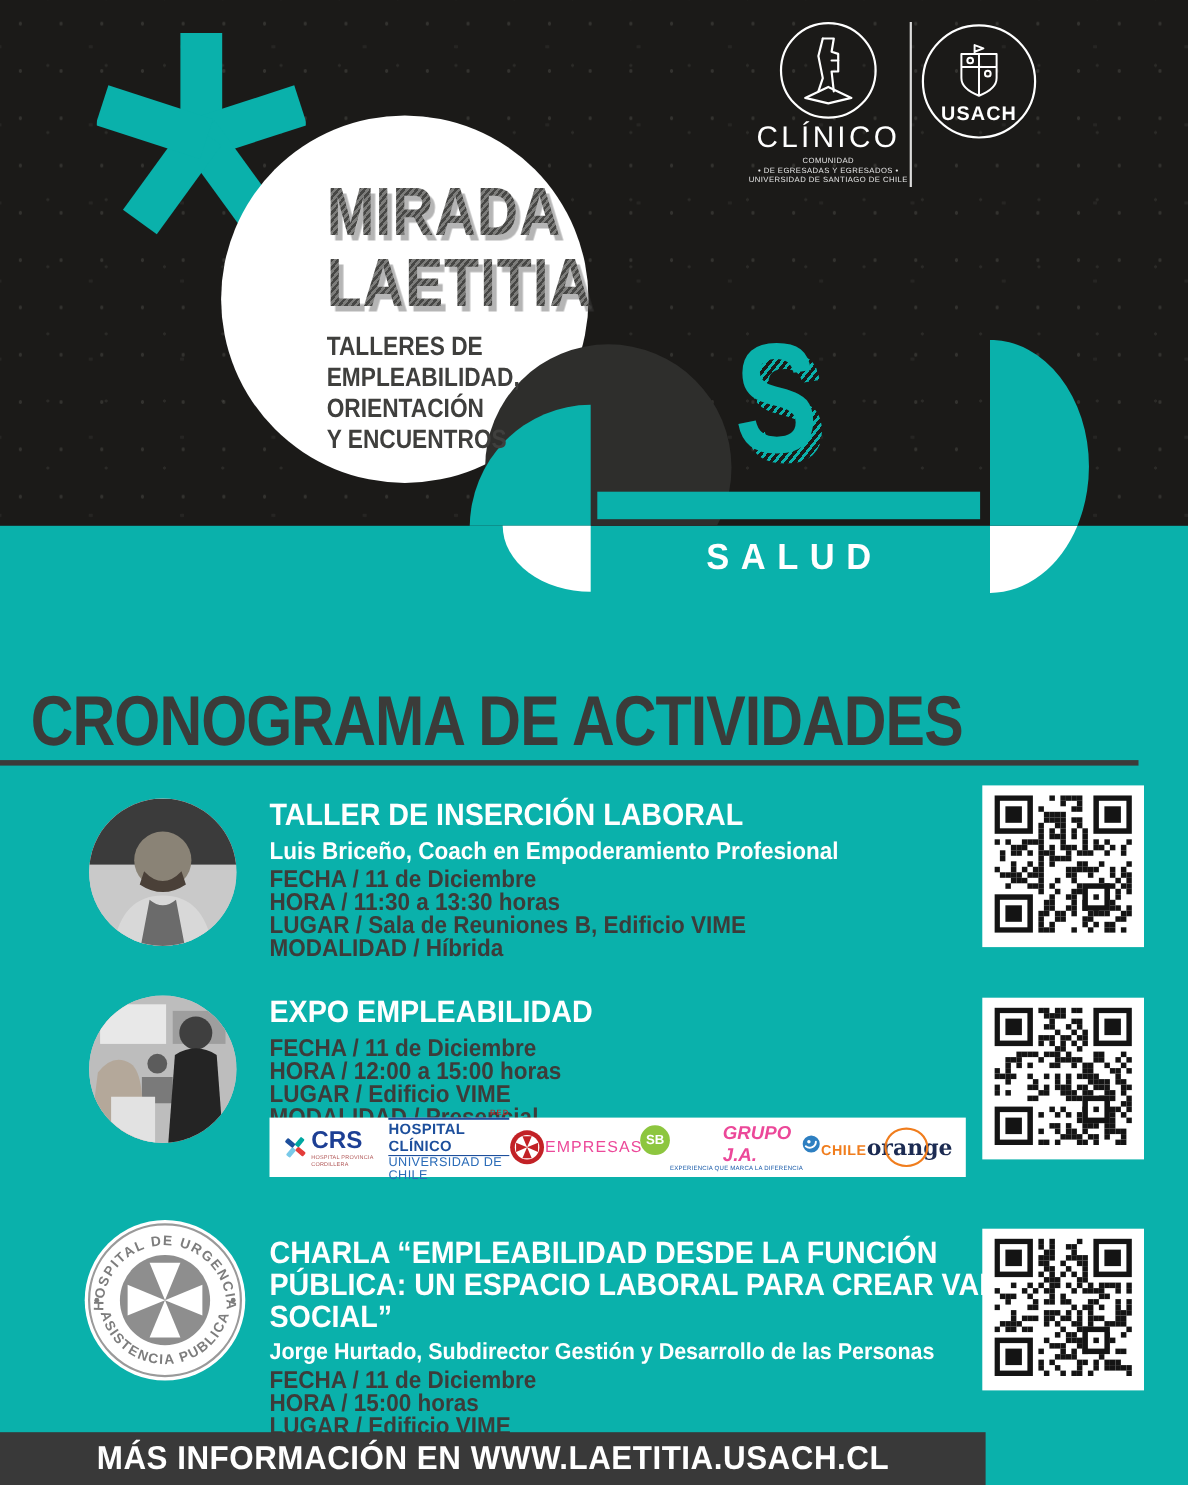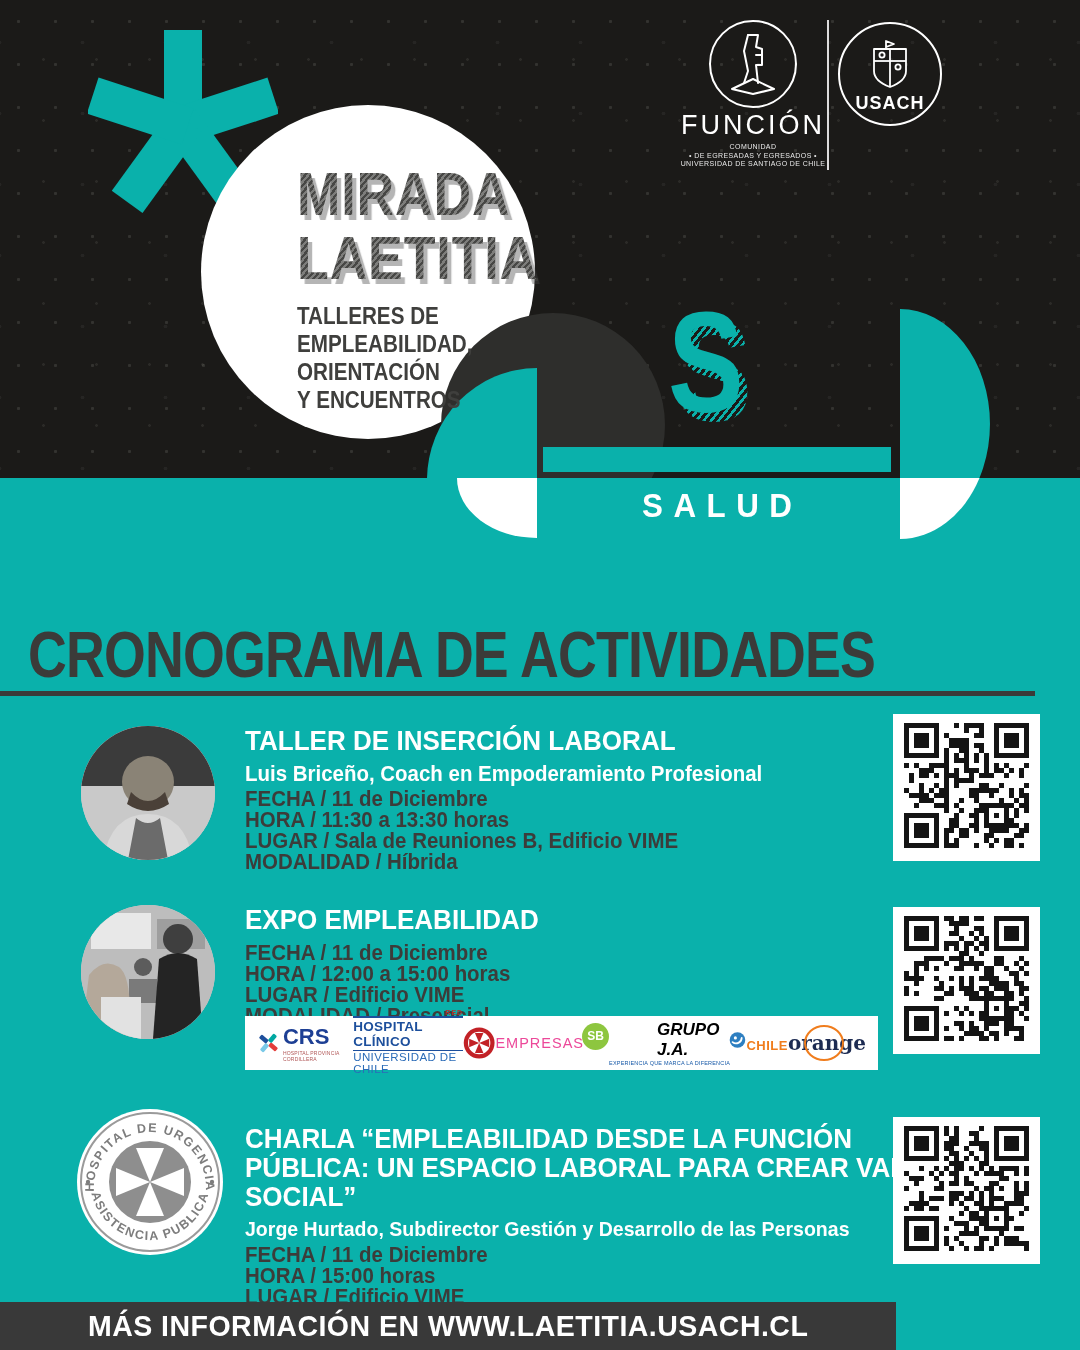--- a/index.html
+++ b/index.html
@@ -83,21 +83,21 @@
   .p-hc-tag{position:absolute;right:0;top:-2px;font-size:7px;font-weight:bold;color:#b03030;letter-spacing:1px;}
   .p-hc-1{font-size:13.5px;font-weight:bold;color:#1d4f9c;border-top:2.5px solid #1d4f9c;
     border-bottom:1.5px solid #1d4f9c;padding:1px 0;letter-spacing:.3px;}
   .p-hc-2{font-size:11.5px;color:#2b6cb8;letter-spacing:.4px;}
   .p-sb{display:flex;align-items:center;}
   .p-sb-name{font-size:14.5px;color:#ec4899;letter-spacing:1px;}
   .p-sb-badge{width:27px;height:27px;border-radius:50%;background:#8dc63f;color:#fff;font-weight:bold;
     font-size:12px;display:flex;align-items:center;justify-content:center;margin-left:-2px;position:relative;top:-7px;}
   .p-ja{text-align:left;}
   .p-ja-row{display:flex;align-items:center;gap:3px;}
-  .p-ja-name{font-size:17px;font-weight:bold;color:#000000;font-style:italic;margin-left:48px;}
+  .p-ja-name{font-size:17px;font-weight:bold;color:#ec4899;font-style:italic;margin-left:48px;}
   .p-ja-sub{font-size:5.5px;color:#1558a7;letter-spacing:.2px;}
   .p-to{position:relative;display:flex;align-items:baseline;}
   .p-to-1{font-size:13px;font-weight:bold;color:#f07d1d;letter-spacing:.5px;}
   .p-to-2{font-family:"DejaVu Serif","Liberation Serif",serif;font-size:20px;font-weight:bold;color:#1c2b52;}
   .p-to-ring{position:absolute;left:58px;top:-6px;width:36px;height:32px;border:2px solid #f07d1d;border-radius:50%;}
   
   .footer-bar{position:absolute;left:0;top:1302px;width:896px;height:48px;background:#393939;
     display:flex;align-items:center;justify-content:center;}
   .footer-text{color:#fff;font-weight:bold;font-size:30px;letter-spacing:.5px;transform:scaleX(.95);white-space:nowrap;}
 </style>
@@ -146,21 +146,21 @@
       <div class="laetitia-circle">
         <svg width="62" height="66" viewBox="0 0 62 66">
           <g stroke="#fff" stroke-width="2" fill="none" stroke-linejoin="round" stroke-linecap="round">
             <path d="M26 4 L36 4 L34 16 L40 18 L40 34 L34 34 L36 52"></path>
             <path d="M26 4 L22 20 L26 40 L22 52"></path>
             <path d="M34 24 h6"></path>
             <path d="M10 58 L31 48 L52 58 L31 63 Z"></path>
           </g>
         </svg>
       </div>
-      <div class="laetitia-name">FUNCIÓN</div>
+      <div class="laetitia-name">CLÍNICO</div>
       <div class="laetitia-sub">
         <div>COMUNIDAD</div>
         <div>• DE EGRESADAS Y EGRESADOS •</div>
         <div>UNIVERSIDAD DE SANTIAGO DE CHILE</div>
       </div>
     </div>
     <div class="logo-divider"></div>
     <div class="usach-logo">
       <div class="usach-circle">
         <svg width="44" height="52" viewBox="0 0 44 52" style="margin-bottom:2px;">

